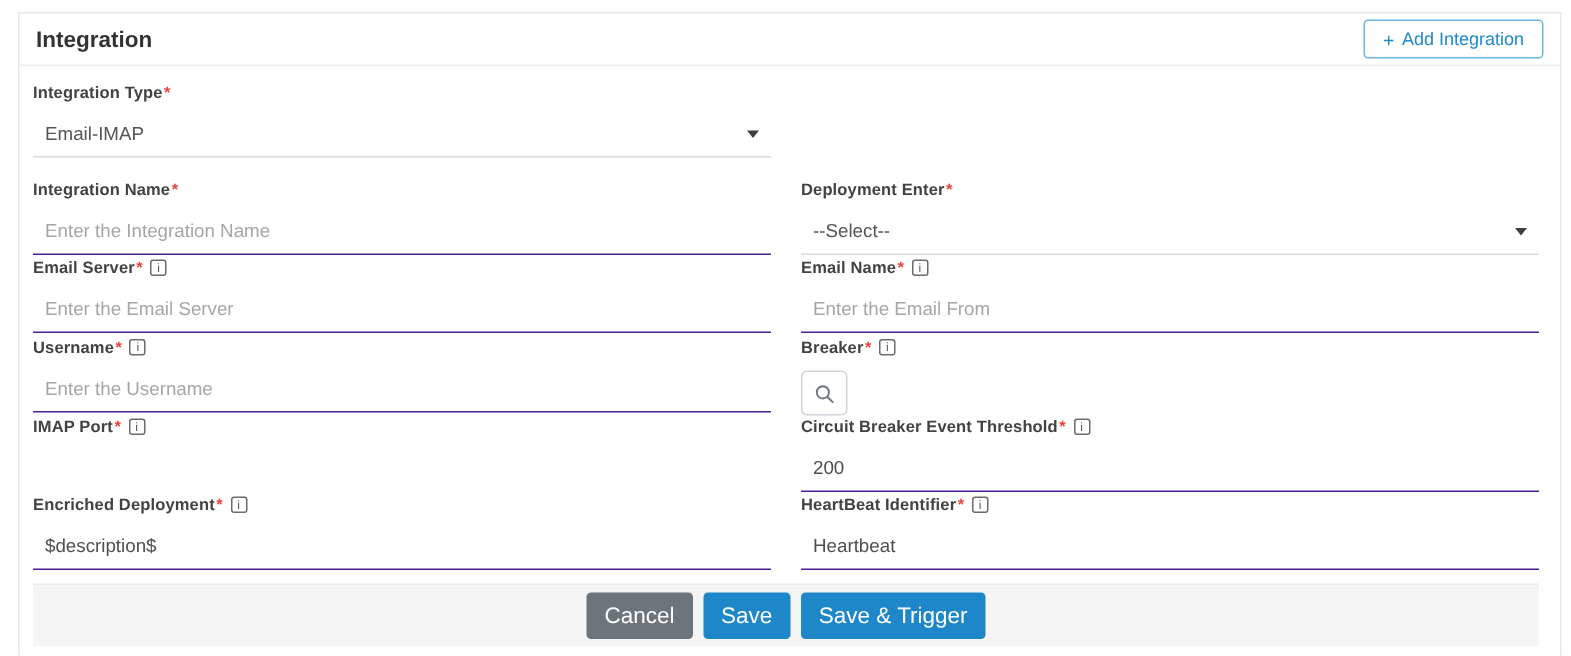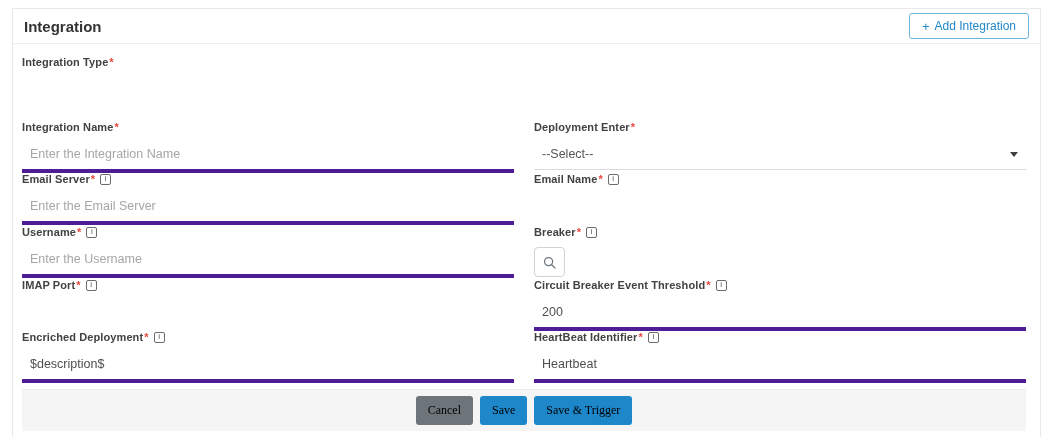--- a/index.html
+++ b/index.html
@@ -23,34 +23,34 @@
   .add-btn .plus { font-size: 13px; line-height: 1; }
   .form {
     padding: 12px 14px 0 9px;
     display: grid;
     grid-template-columns: 1fr 1fr;
     grid-template-rows: 65px 52px 53px 53px 52px 56px;
     column-gap: 20px;
   }
   .group { position: relative; }
   .label-row {
-    display: flex; align-items: center;
+    display: flex; align-items: flex-start;
     font-size: 11px; font-weight: bold; color: #424242; letter-spacing: .1px;
   }
   .req { color: #e8453c; margin-left: 1px; }
   .info-icon {
     display: inline-flex; align-items: center; justify-content: center;
     width: 11px; height: 11px; margin-left: 5px;
     border: 1px solid #6b6b6b; border-radius: 2px;
     font-size: 8px; font-weight: normal; color: #555; line-height: 1;
     cursor: pointer;
   }
   .control { margin-top: 9px; }
   input.line {
-    width: 100%; border: none; border-bottom: 4px solid #4c1d95;
+    width: 100%; border: none; border-bottom: 1px solid #4c1d95;
     background: transparent; outline: none;
     font-size: 12.5px; color: #4f4f4f; padding: 5px 8px 8px;
     font-family: inherit;
   }
   input::placeholder { color: #a6a6a6; opacity: 1; }
   .select-line {
     border-bottom: 1px solid #dadada; padding: 5px 8px 8px;
     font-size: 12.5px; color: #555;
     display: flex; align-items: center; justify-content: space-between;
     cursor: pointer;
@@ -72,23 +72,23 @@
     background: #fff; border: 1px solid #ced4da; border-radius: 4px;
     display: inline-flex; align-items: center; justify-content: center;
     cursor: pointer;
   }
   .footer {
     margin: 2px 14px 0 9px; height: 42px;
     background: #f5f5f6; border-top: 1px solid #ececec;
     display: flex; align-items: center; justify-content: center; gap: 7px;
   }
   .btn {
-    border: none; border-radius: 3px; color: #000000;
-    font-size: 12px; padding: 7px 12px; cursor: pointer;
-    font-family: Liberation Serif, serif;
+    border: none; border-radius: 3px; color: #ffffff;
+    font-size: 15px; padding: 7px 12px; cursor: pointer;
+    font-family: Liberation Sans, sans-serif;
   }
   .btn-cancel { background: #6e757a; }
   .btn-primary { background: #1d87c9; }
 </style>
 </head>
 <body>
 
 <div class="card">
 
   <div class="card-header">
@@ -99,20 +99,26 @@
     </button>
   </div>
 
   <div class="form">
 
     <div class="group">
       <div class="label-row">
         <span>Integration Type</span>
           <span class="req">*</span>
       </div>
+      <div class="control">
+        <div class="select-line">
+          <span>Email-IMAP</span>
+          <span class="caret"></span>
+        </div>
+      </div>
     </div>
     <div></div>
 
     <div class="group">
       <div class="label-row">
         <span>Integration Name</span>
           <span class="req">*</span>
       </div>
       <div class="control">
         <input class="line" type="text" placeholder="Enter the Integration Name" style="">
@@ -139,20 +145,23 @@
       </div>
       <div class="control">
         <input class="line" type="text" placeholder="Enter the Email Server" style="">
       </div>
     </div>
     <div class="group">
       <div class="label-row">
         <span>Email Name</span>
           <span class="req">*</span>
         <span class="info-icon">i</span>
+      </div>
+      <div class="control">
+        <input class="line" type="text" placeholder="Enter the Email From" style="">
       </div>
     </div>
 
     <div class="group">
       <div class="label-row">
         <span>Username</span>
           <span class="req">*</span>
         <span class="info-icon">i</span>
       </div>
       <div class="control">

